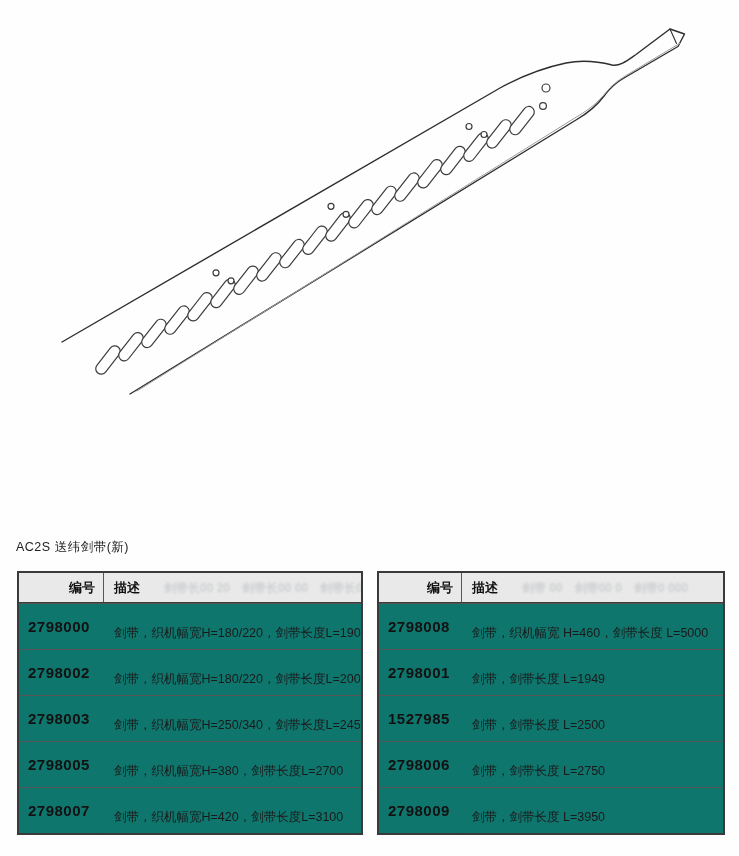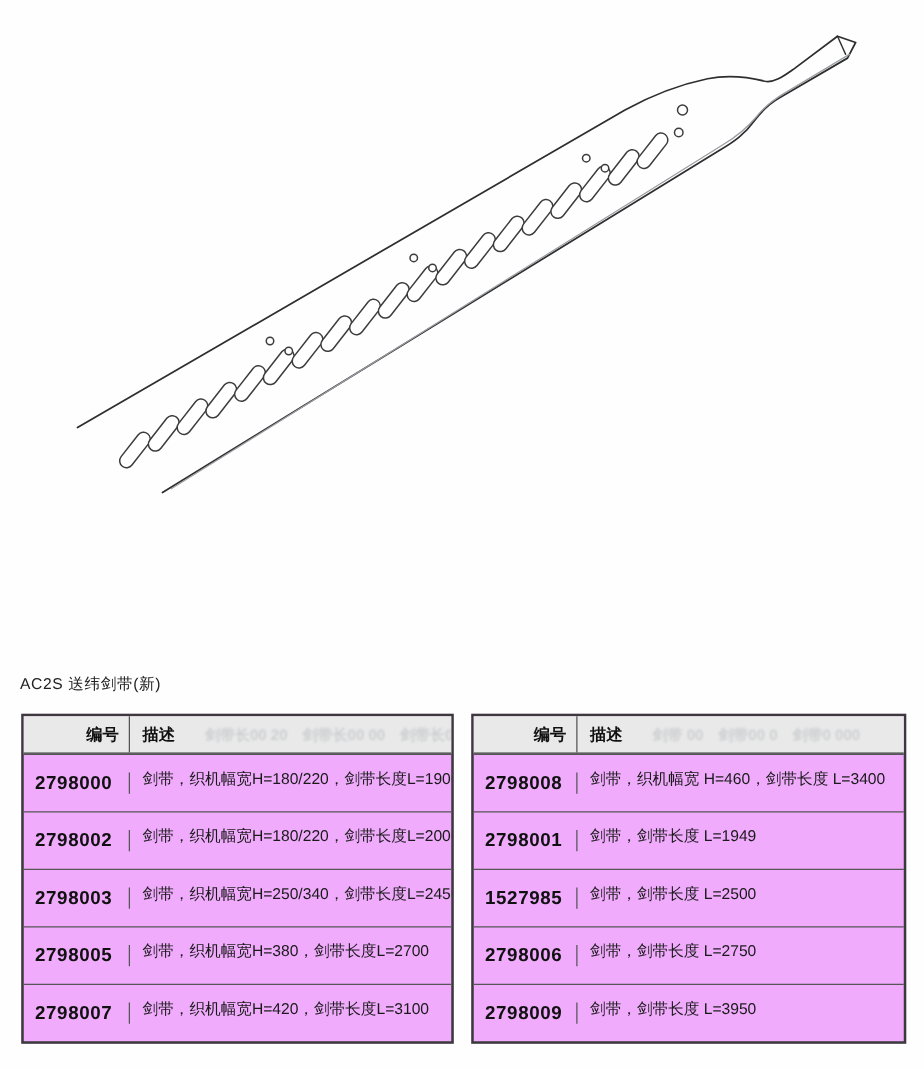--- a/index.html
+++ b/index.html
@@ -8,29 +8,29 @@
     background:#fefefe;
     font-family:"Liberation Sans","DejaVu Sans",sans-serif;
     color:#1e1e1e;
   }
   .diagram-wrap{position:absolute;left:0;top:0;width:739px;height:530px;}
   .page-title{
     position:absolute;left:16px;top:539px;font-size:12.5px;color:#222;
     letter-spacing:0.5px;
   }
   .parts-table{
-    position:absolute;top:571px;border:2px solid #3a3a3a;background:#f0abfc;
+    position:absolute;top:571px;border:2px solid #3a3a3a;background:#0f766e;
     box-sizing:border-box;
   }
   .parts-table.left{left:17px;width:346px;}
   .parts-table.right{left:377px;width:348px;}
   .tr{display:flex;border-top:1px solid #555;position:relative;}
   .tr:first-child{border-top:none;}
   .tr.head{height:29px;background:#e9e9e9;border-bottom:1px solid #3a3a3a;}
-  .tr.body-row{height:45px;align-items:center;}
+  .tr.body-row{height:45px;}
   .td{box-sizing:border-box;display:flex;}
   .col-id{width:85px;border-right:1px solid #555;flex:none;}
   .parts-table.right .col-id{width:83px;}
   .col-desc{flex:1;min-width:0;position:relative;overflow:hidden;}
   .head .col-id{justify-content:flex-end;align-items:center;padding-right:8px;
     font-weight:bold;font-size:13px;color:#111;}
   .head .col-desc{justify-content:flex-start;align-items:center;padding-left:10px;
     font-weight:bold;font-size:13px;color:#111;}
   .body-row .col-id{justify-content:flex-start;align-items:center;padding-left:9px;
     font-weight:bold;font-size:15px;letter-spacing:0.5px;color:#111;}
@@ -144,21 +144,21 @@
 <div class="parts-table right">
   <div class="tr head">
     <div class="td col-id">编号</div>
     <div class="td col-desc">
       <span>描述</span>
       <span class="ghost">剑带 00　剑带00 0　剑带0 000</span>
     </div>
   </div>
   <div class="tr body-row">
     <div class="td col-id">2798008</div>
-    <div class="td col-desc">剑带，织机幅宽 H=460，剑带长度 L=3400</div>
+    <div class="td col-desc">剑带，织机幅宽 H=460，剑带长度 L=5000</div>
   </div>
   <div class="tr body-row">
     <div class="td col-id">2798001</div>
     <div class="td col-desc">剑带，剑带长度 L=1949</div>
   </div>
   <div class="tr body-row">
     <div class="td col-id">1527985</div>
     <div class="td col-desc">剑带，剑带长度 L=2500</div>
   </div>
   <div class="tr body-row">

